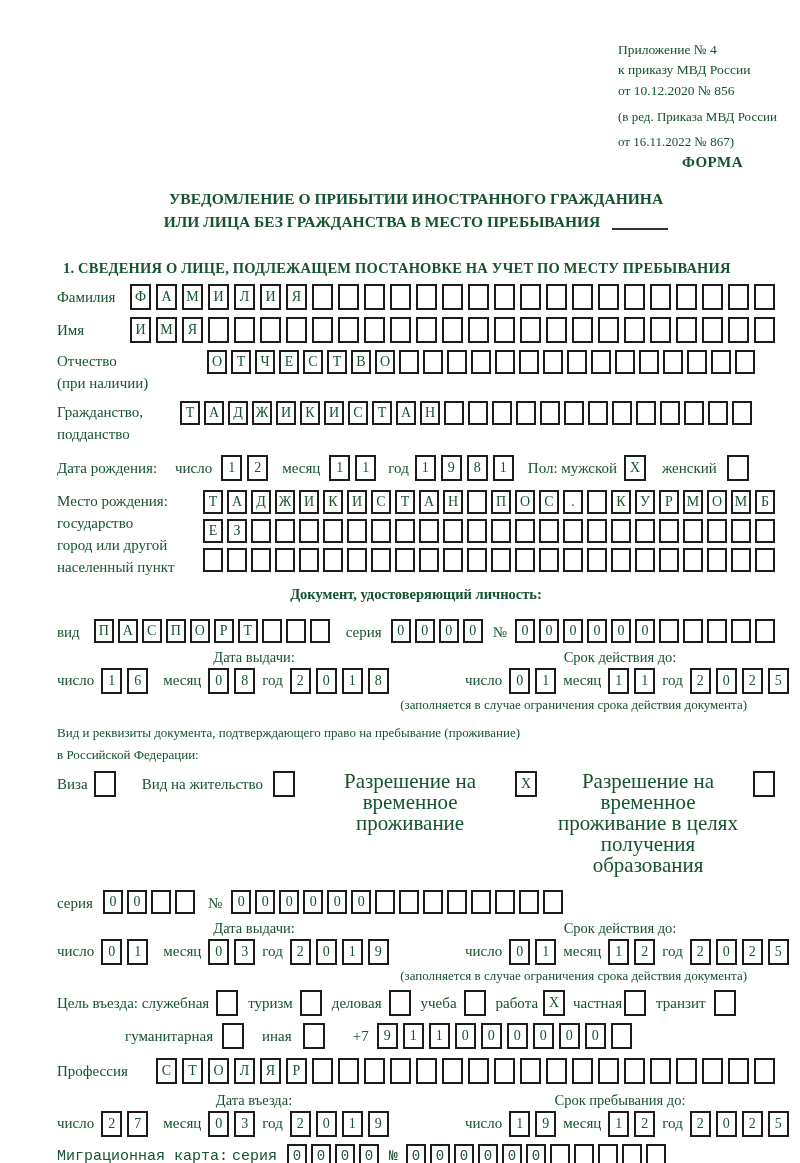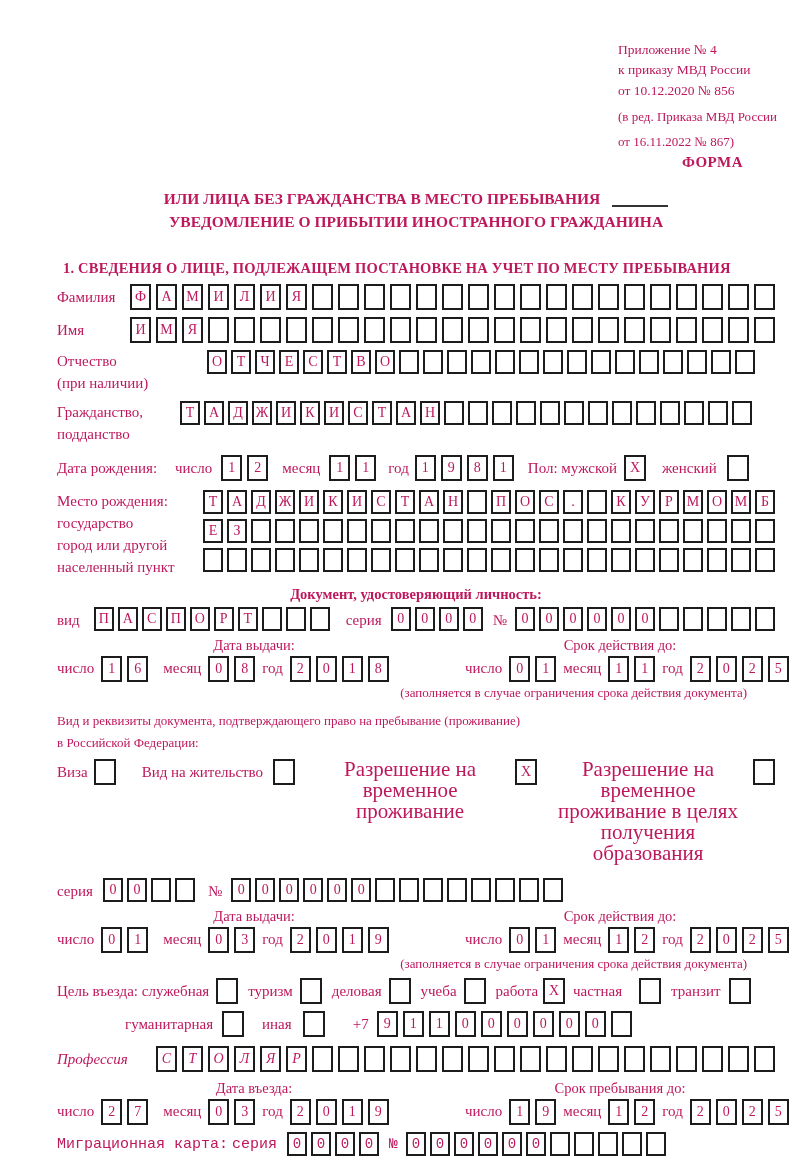--- a/index.html
+++ b/index.html
@@ -1,18 +1,18 @@
 <!DOCTYPE html>
 <html><head>
 <meta charset="utf-8">
 <style>
   html,body{margin:0;padding:0;background:#888;}
   .page{
     width:800px;height:1163px;background:#ffffff;margin:0 auto;
-    font-family:"Liberation Serif","DejaVu Serif",serif;color:#be185d;
+    font-family:"Liberation Serif","DejaVu Serif",serif;color:#14532d;
     box-sizing:border-box;padding:36px 25px 0 57px;overflow:hidden;position:relative;
   }
   .doc-header{position:absolute;left:618px;top:40px;width:190px;font-size:13.5px;line-height:1.5;}
   .doc-header .sub{margin-top:6px;font-size:13px;}
   .forma{font-weight:bold;text-align:right;padding-right:32px;margin-top:118px;font-size:15px;letter-spacing:.5px;}
   .title{font-weight:bold;text-align:center;font-size:15.5px;line-height:1.5;margin-top:16px;}
   .title .uline{display:inline-block;width:56px;border-bottom:2px solid #333;margin-left:12px;transform:translateY(3px);}
   .sec-head{font-weight:bold;font-size:14.5px;margin-top:26px;letter-spacing:.2px;margin-left:6px;}
 
   .row{display:flex;align-items:flex-start;margin-top:7px;}
@@ -48,22 +48,22 @@
     <div>Приложение № 4</div>
     <div>к приказу МВД России</div>
     <div>от 10.12.2020 № 856</div>
     <div class="sub">(в ред. Приказа МВД России</div>
     <div class="sub">от 16.11.2022 № 867)</div>
   </div>
 
   <div class="forma">ФОРМА</div>
 
   <div class="title">
+    <div>УВЕДОМЛЕНИЕ О ПРИБЫТИИ ИНОСТРАННОГО ГРАЖДАНИНА</div>
     <div><span>ИЛИ ЛИЦА БЕЗ ГРАЖДАНСТВА В МЕСТО ПРЕБЫВАНИЯ</span><span class="uline"></span></div>
-    <div>УВЕДОМЛЕНИЕ О ПРИБЫТИИ ИНОСТРАННОГО ГРАЖДАНИНА</div>
   </div>
 
   <div class="sec-head">1. СВЕДЕНИЯ О ЛИЦЕ, ПОДЛЕЖАЩЕМ ПОСТАНОВКЕ НА УЧЕТ ПО МЕСТУ ПРЕБЫВАНИЯ</div>
 
   <div class="row" style="">
     <span class="lbl" style="width:73px;">Фамилия</span>
     <span class="cells c26">
         <span class="cell">Ф</span>
         <span class="cell">А</span>
         <span class="cell">М</span>
@@ -301,21 +301,21 @@
           <span class="cell"></span>
           <span class="cell"></span>
           <span class="cell"></span>
           <span class="cell"></span>
         </span>
     </span>
   </div>
 
   <div class="center-head">Документ, удостоверяющий личность:</div>
 
-  <div class="row" style="margin-top:4px;">
+  <div class="row" style="margin-top:16px;">
     <span class="lbl" style="width:56px;">вид</span>
     <span class="cells c24">
         <span class="cell">П</span>
         <span class="cell">А</span>
         <span class="cell">С</span>
         <span class="cell">П</span>
         <span class="cell">О</span>
         <span class="cell">Р</span>
         <span class="cell">Т</span>
         <span class="cell"></span>
@@ -511,21 +511,21 @@
         <span class="cell"></span>
       </span>
     <span class="lbl" style="margin:0 7px 0 10px;">учеба</span>
     <span class="cells cb">
         <span class="cell"></span>
       </span>
     <span class="lbl" style="margin:0 5px 0 10px;">работа</span>
     <span class="cells cb">
         <span class="cell">X</span>
       </span>
-    <span class="lbl" style="margin:0 17px 0 8px;">частная</span>
+    <span class="lbl" style="margin:0 2px 0 8px;">частная</span>
     <span class="cells cb">
         <span class="cell"></span>
       </span>
     <span class="lbl" style="margin:0 9px 0 10px;">транзит</span>
     <span class="cells cb">
         <span class="cell"></span>
       </span>
   </div>
 
   <div class="row" style="margin-top:7px;">
@@ -545,21 +545,21 @@
         <span class="cell">0</span>
         <span class="cell">0</span>
         <span class="cell">0</span>
         <span class="cell">0</span>
         <span class="cell">0</span>
         <span class="cell">0</span>
         <span class="cell"></span>
       </span>
   </div>
 
-  <div class="row" style="margin-top:9px;font-style:italic;">
+  <div class="row" style="margin-top:9px;">
     <span class="lbl" style="width:100px;">Профессия</span>
     <span class="cells c26">
         <span class="cell">С</span>
         <span class="cell">Т</span>
         <span class="cell">О</span>
         <span class="cell">Л</span>
         <span class="cell">Я</span>
         <span class="cell">Р</span>
         <span class="cell"></span>
         <span class="cell"></span>

